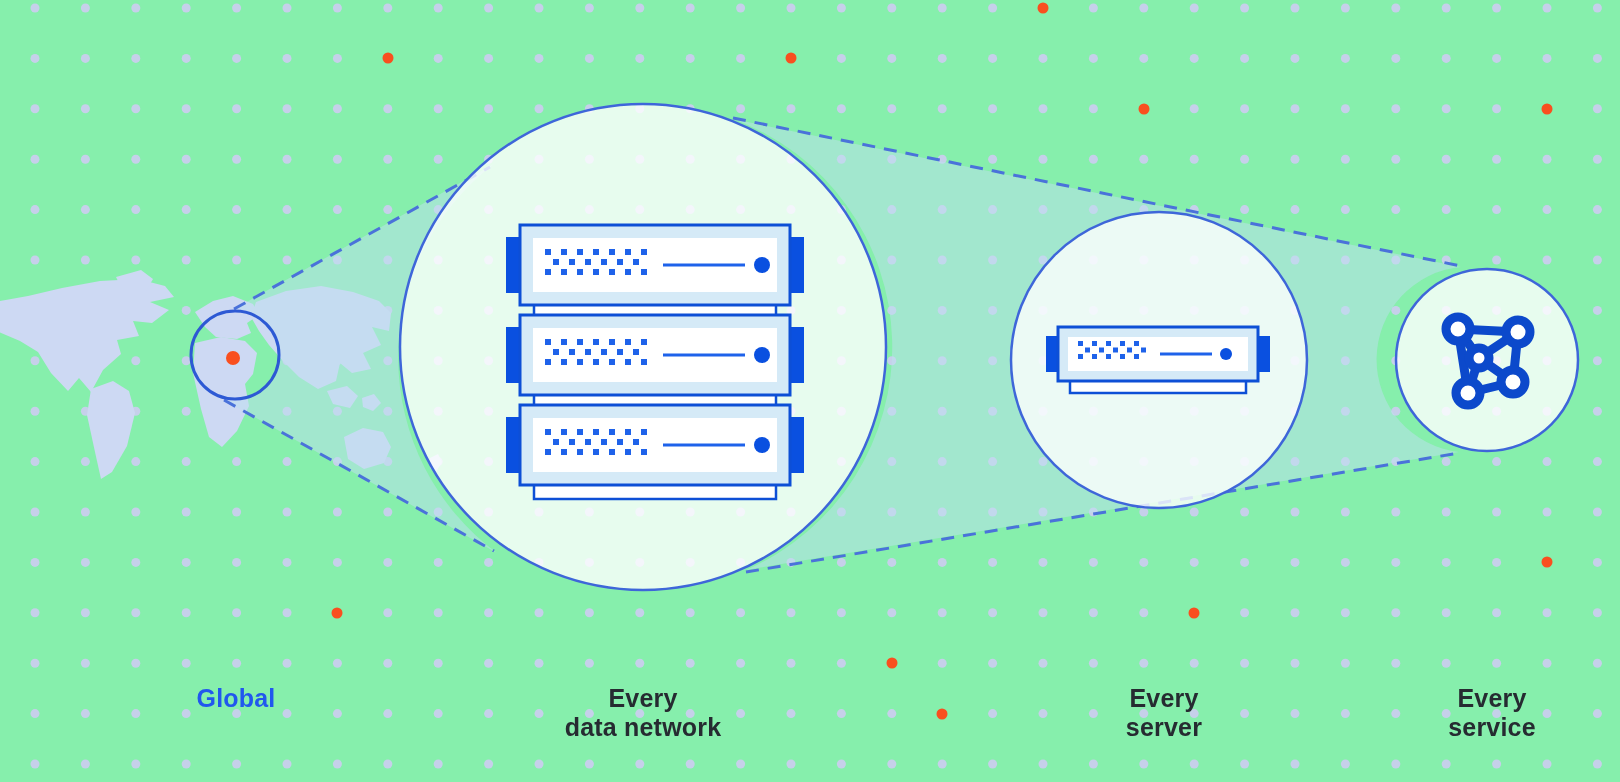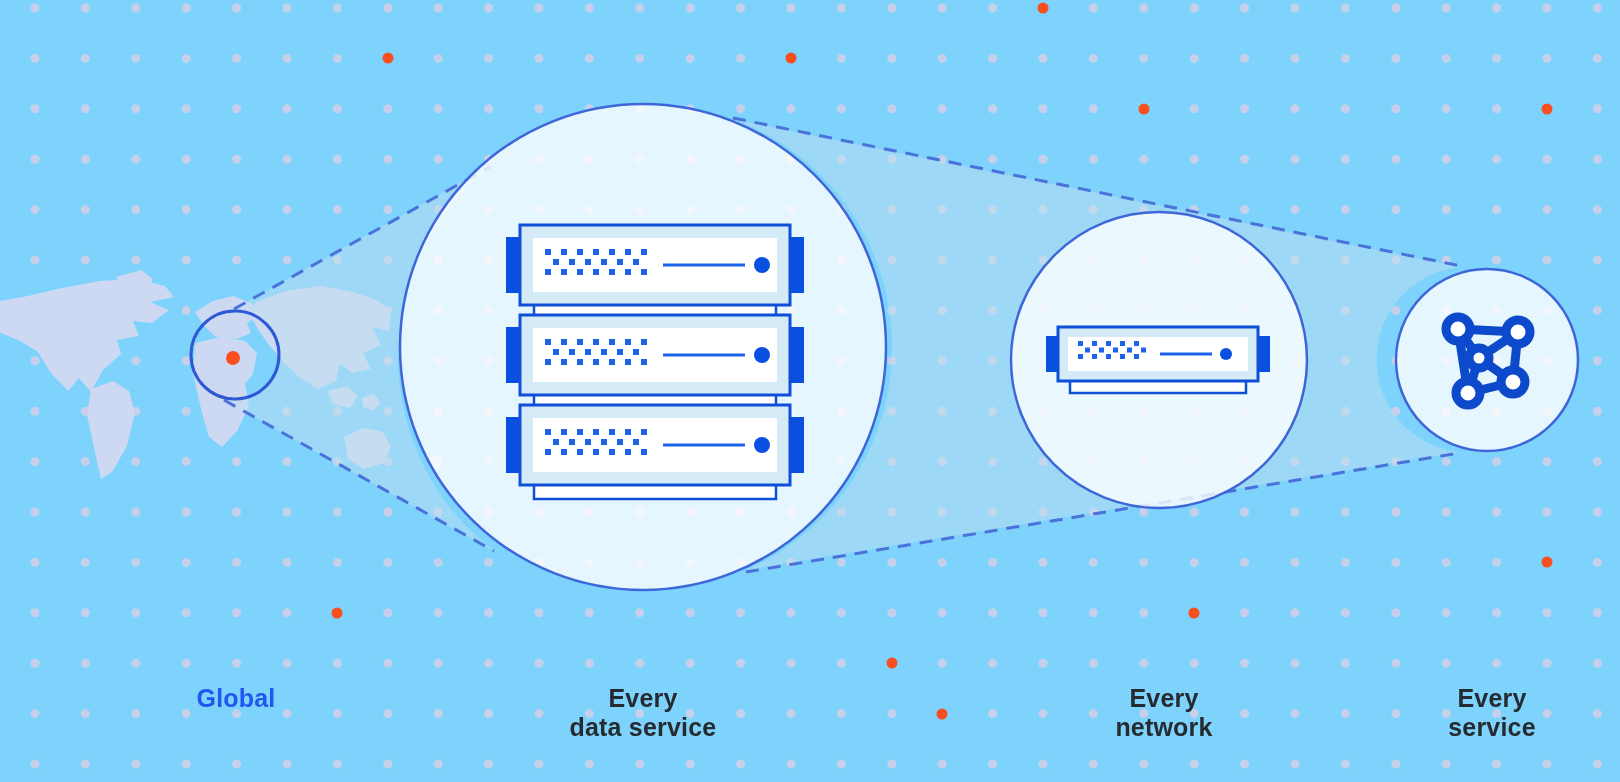--- a/index.html
+++ b/index.html
@@ -5,21 +5,21 @@
   html,body{margin:0;padding:0;background:#fff;}
   .stage{position:relative;width:1620px;height:782px;overflow:hidden;background:#ffffff;}
   #scene{position:absolute;left:0;top:0;}
   .label{position:absolute;top:684px;width:280px;transform:translateX(-50%);
          text-align:center;font:700 25px/29px "Liberation Sans", sans-serif;
          letter-spacing:0.2px;}
 </style>
 </head>
 <body>
 
-<div class="stage" style="background: #7dd3fc;">
+<div class="stage" style="background: #86efac;">
   <svg id="scene" width="1620" height="782" viewBox="0 0 1620 782">
       <g fill="#c6d0ea">
         <circle cx="35.0" cy="8.0" r="4.5"></circle>
         <circle cx="35.0" cy="58.4" r="4.5"></circle>
         <circle cx="35.0" cy="108.8" r="4.5"></circle>
         <circle cx="35.0" cy="159.2" r="4.5"></circle>
         <circle cx="35.0" cy="209.6" r="4.5"></circle>
         <circle cx="35.0" cy="260.0" r="4.5"></circle>
         <circle cx="35.0" cy="310.4" r="4.5"></circle>
         <circle cx="35.0" cy="360.8" r="4.5"></circle>
@@ -685,23 +685,23 @@
         <circle cx="892" cy="663" r="5.5"></circle>
         <circle cx="942" cy="714" r="5.5"></circle>
       </g>
     </svg>
 
   <div class="label" style="left: 236px; color: rgb(33, 87, 238);">
     <div>Global</div>
   </div>
   <div class="label" style="left: 643px; color: rgb(38, 43, 49);">
     <div>Every</div>
-    <div>data service</div>
+    <div>data network</div>
   </div>
   <div class="label" style="left: 1164px; color: rgb(38, 43, 49);">
     <div>Every</div>
-    <div>network</div>
+    <div>server</div>
   </div>
   <div class="label" style="left: 1492px; color: rgb(38, 43, 49);">
     <div>Every</div>
     <div>service</div>
   </div>
 </div>
 
 </body></html>

